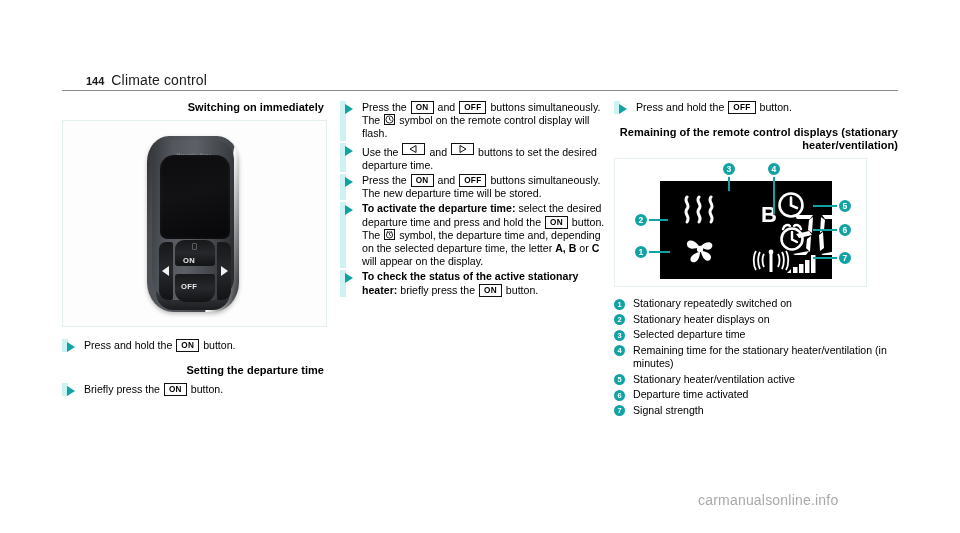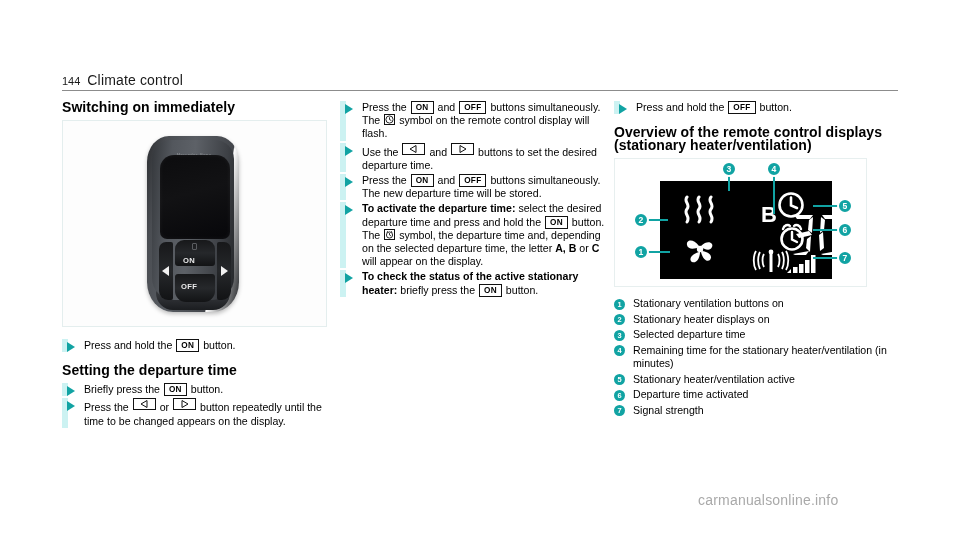--- a/index.html
+++ b/index.html
@@ -22,21 +22,21 @@
     width: 836px;
     height: 18px;
   }
   #page-header .hdr-row {
     display: flex;
     align-items: baseline;
     gap: 7px;
     font-size: 10.5px;
     color: #1a1a1a;
   }
-  #page-header .pg-num { font-weight: normal; font-size: 11px; letter-spacing: 0px; }
+  #page-header .pg-num { font-weight: bold; font-size: 11px; letter-spacing: 0px; margin-left: 24px; }
   #page-header .pg-chap { font-weight: normal; font-size: 14px; letter-spacing: 0.15px; }
   #header-rule {
     position: absolute;
     left: 62px;
     top: 90px;
     width: 836px;
     height: 1px;
     background: #8c8c8c;
   }
 
@@ -45,25 +45,26 @@
     position: absolute;
     top: 101px;
     font-size: 10.6px;
     line-height: 13.2px;
   }
   #col-left  { left: 62px;  width: 262px; }
   #col-mid   { left: 340px; width: 265px; }
   #col-right { left: 614px; width: 284px; }
 
   h3.sec-title {
-    font-size: 14px;
+    font-size: 11px;
     font-weight: bold;
     margin: 0 0 6px 0;
     line-height: 13px;
     letter-spacing: 0.05px;
+    text-align: right;
   }
   h3.sec-title.tight { margin-bottom: 5px; }
   h3.sec-title.spaced-top { margin-top: 12px; }
 
   
   .bullet-block {
     position: relative;
     padding-left: 22px;
     margin-bottom: 2px;
   }
@@ -370,34 +371,20 @@
 
   <div class="bullet-block">
     <span class="tri"></span>
     <p>
       <span>Briefly press the</span>
       <span class="key">ON</span>
       <span>button.</span>
     </p>
   </div>
 
-  <div class="bullet-block">
-    <span class="tri"></span>
-    <p>
-      <span>Press the</span>
-      <span class="key arrow"><svg width="9" height="8" viewBox="0 0 9 8">
-            <path d="M7 0.5 L7 7.5 L1 4 Z" fill="none" stroke="#111" stroke-width="1"></path>
-          </svg></span>
-      <span>or</span>
-      <span class="key arrow"><svg width="9" height="8" viewBox="0 0 9 8">
-            <path d="M2 0.5 L2 7.5 L8 4 Z" fill="none" stroke="#111" stroke-width="1"></path>
-          </svg></span>
-      <span>button repeatedly until the time to be changed appears on the display.</span>
-    </p>
-  </div>
 
 </div>
 
 <div class="col" id="col-mid">
 
   <div class="bullet-block">
     <span class="tri"></span>
     <p>
       <span>Press the</span>
       <span class="key">ON</span>
@@ -487,21 +474,21 @@
 
   <div class="bullet-block">
     <span class="tri"></span>
     <p>
       <span>Press and hold the</span>
       <span class="key">OFF</span>
       <span>button.</span>
     </p>
   </div>
 
-  <h3 class="sec-title spaced-top">Overview of the remote control displays (stationary heater/ventilation)</h3>
+  <h3 class="sec-title spaced-top">Remaining of the remote control displays (stationary heater/ventilation)</h3>
 
   <div id="lcd-figure">
 
     <div id="lcd-screen">
 
       <svg style="position:absolute;left:22px;top:14px;" width="36" height="30" viewBox="0 0 36 30">
         <path d="M5 2 C1 7 9 9 5 14 C1 19 9 21 5 27" fill="none" stroke="#fff" stroke-width="3" stroke-linecap="round"></path>
         <path d="M17 2 C13 7 21 9 17 14 C13 19 21 21 17 27" fill="none" stroke="#fff" stroke-width="3" stroke-linecap="round"></path>
         <path d="M29 2 C25 7 33 9 29 14 C25 19 33 21 29 27" fill="none" stroke="#fff" stroke-width="3" stroke-linecap="round"></path>
       </svg>
@@ -595,21 +582,21 @@
       </div>
     <div class="cb" style="left:222px;top:63px;">
         <span>6</span>
       </div>
     <div class="cb" style="left:222px;top:91px;">
         <span>7</span>
       </div>
   </div>
 
   <ul id="legend-list">
-    <li><span class="num">1</span><span>Stationary ventilation buttons on</span></li>
+    <li><span class="num">1</span><span>Stationary repeatedly switched on</span></li>
     <li><span class="num">2</span><span>Stationary heater displays on</span></li>
     <li><span class="num">3</span><span>Selected departure time</span></li>
     <li><span class="num">4</span><span>Remaining time for the stationary heater/ventilation (in minutes)</span></li>
     <li><span class="num">5</span><span>Stationary heater/ventilation active</span></li>
     <li><span class="num">6</span><span>Departure time activated</span></li>
     <li><span class="num">7</span><span>Signal strength</span></li>
   </ul>
 
 </div>
 

